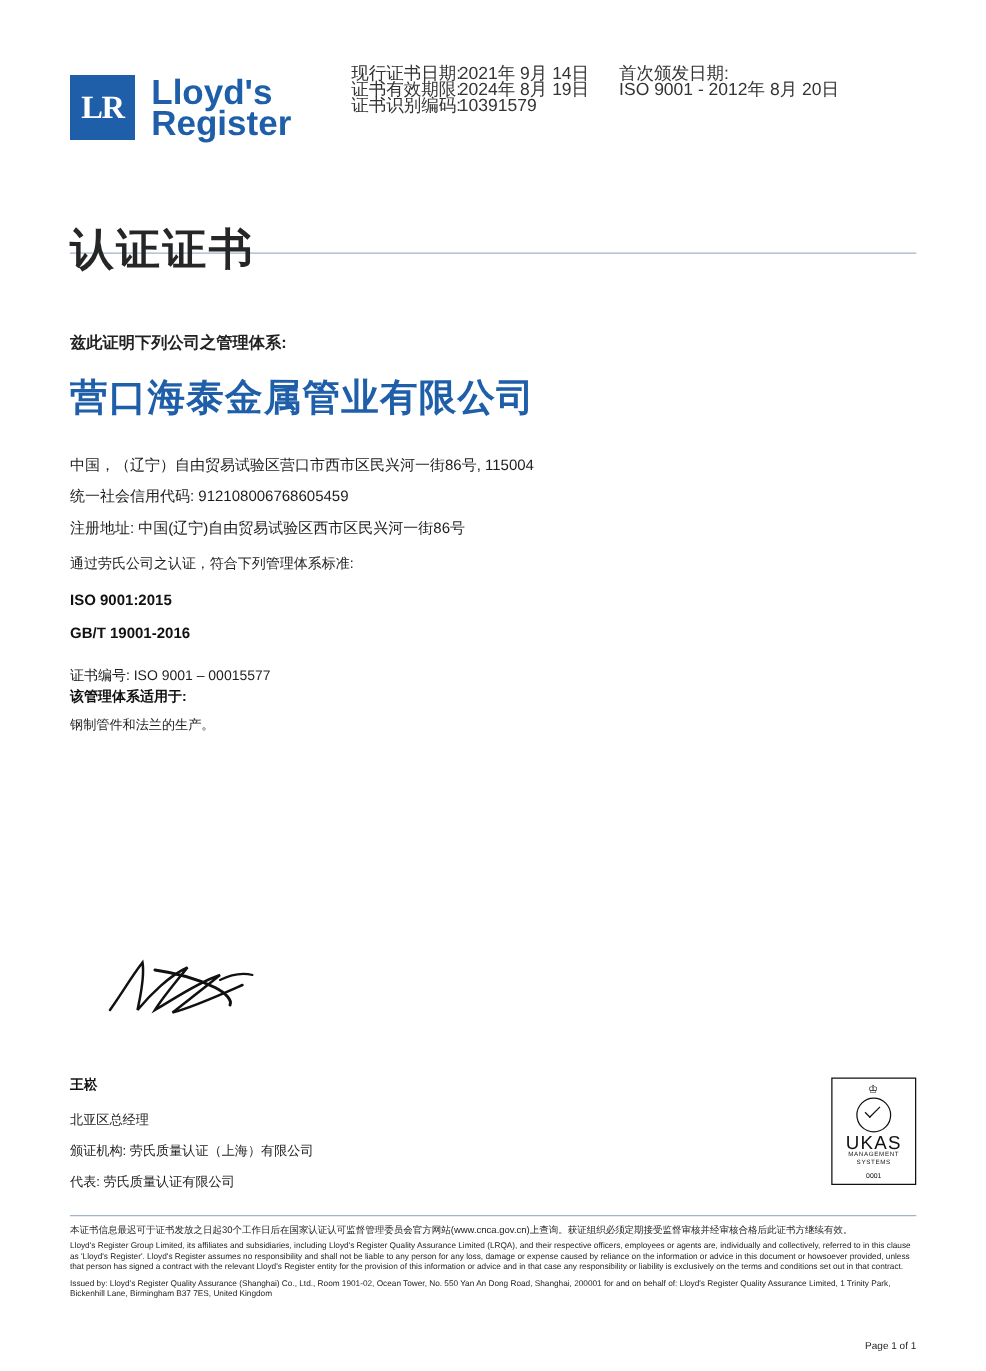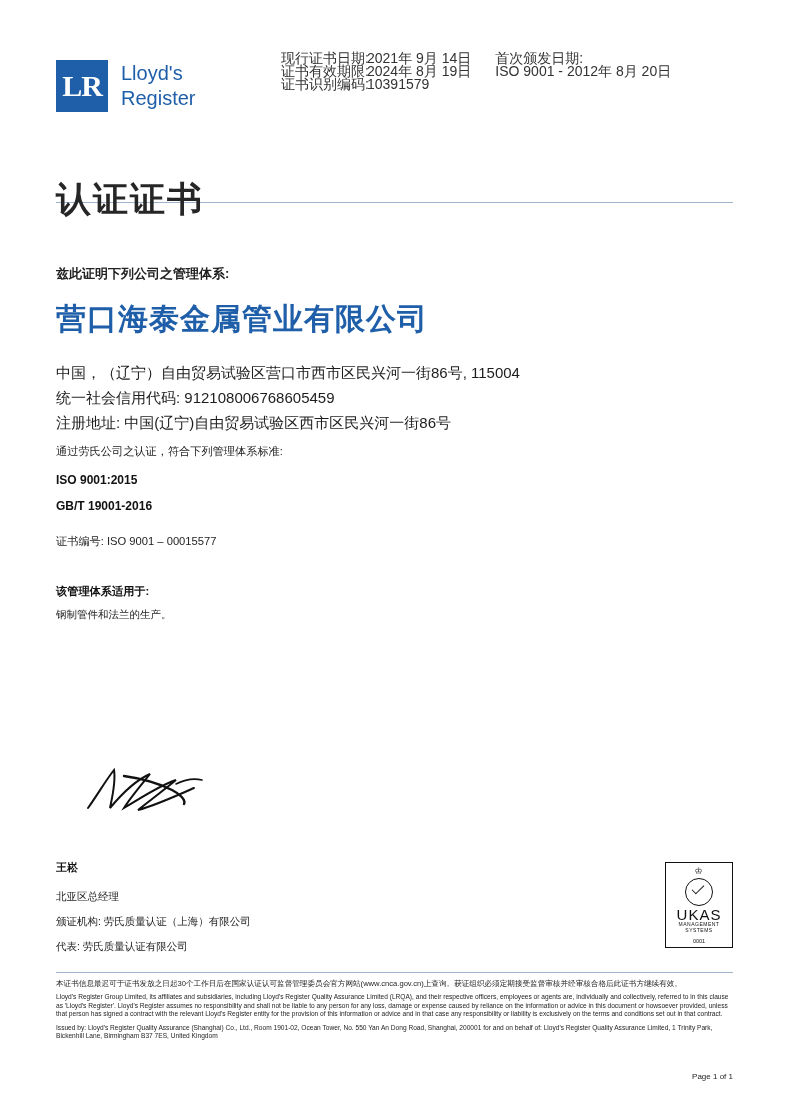--- a/index.html
+++ b/index.html
@@ -35,31 +35,32 @@
     display: flex;
     align-items: center;
   }
   .logo-mark {
     width: 52px;
     height: 52px;
     background: #1f5fa9;
     color: #ffffff;
     font-family: "Liberation Serif", serif;
     font-weight: bold;
-    font-size: 30px;
+    font-size: 26px;
     line-height: 52px;
     text-align: center;
     letter-spacing: -1px;
   }
   .logo-text {
     margin-left: 13px;
     color: #1f5fa9;
-    font-size: 20px;
+    font-size: 28px;
     line-height: 25px;
     font-family: "Liberation Sans", sans-serif;
+    font-weight: bold;
   }
 
   .meta {
     position: absolute;
     left: 281px;
     top: 0px;
     display: flex;
     gap: 0px;
     font-size: 14px;
     color: #3a3a3a;
@@ -111,21 +112,21 @@
   }
   .company {
     font-size: 30px;
     font-weight: bold;
     color: #1f5fa9;
     letter-spacing: 1px;
     line-height: 38px;
     margin-bottom: 22px;
   }
   .addr-line {
-    font-size: 15px;
+    font-size: 12px;
     line-height: 25px;
     color: #1d1d1d;
   }
   .lead-std {
     font-size: 11.2px;
     line-height: 25px;
     margin-top: 4px;
     color: #1d1d1d;
   }
   .standard {
@@ -137,21 +138,20 @@
   }
   .cert-no {
     font-size: 11.2px;
     line-height: 18px;
     margin-top: 16px;
     color: #1d1d1d;
   }
   .scope-head {
     font-size: 11.2px;
     font-weight: bold;
-    margin-top: 34px;
     color: #111;
   }
   .scope-text {
     font-size: 10.5px;
     line-height: 18px;
     margin-top: 6px;
     color: #1d1d1d;
   }
 
   

